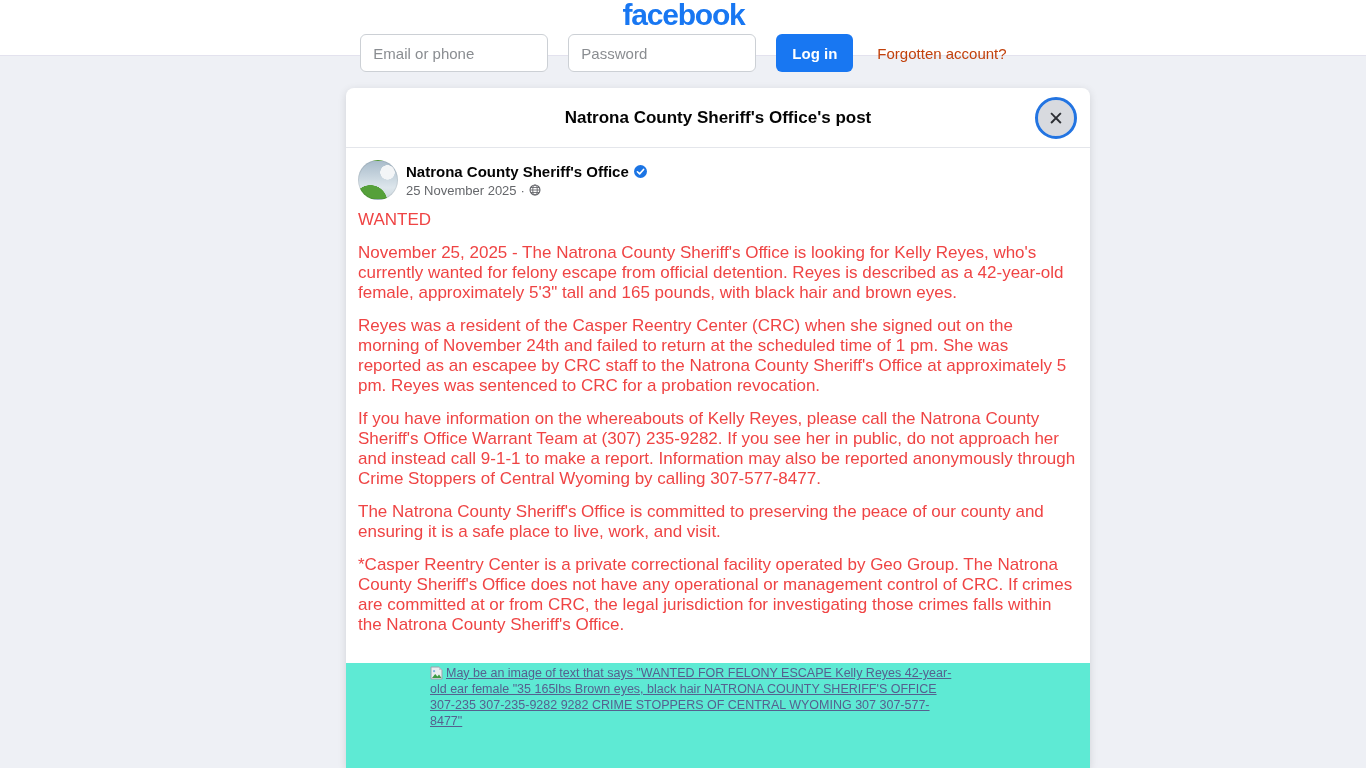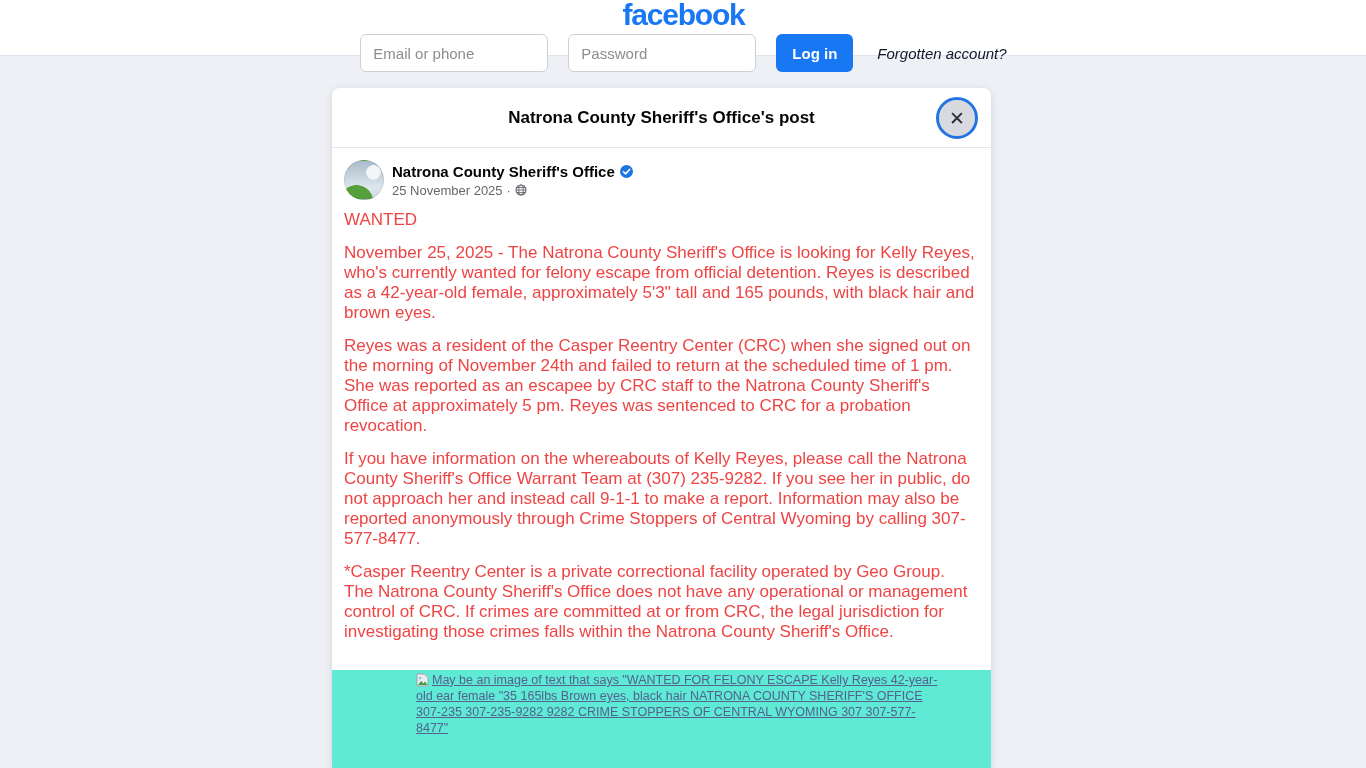--- a/index.html
+++ b/index.html
@@ -33,27 +33,27 @@
   }
   .loginform input::placeholder { color: #8a8d91; }
   .login-btn {
     height: 38px; padding: 0 16px;
     background: #1877f2; color: #fff;
     font-size: 15px; font-weight: bold;
     border: none; border-radius: 6px; cursor: pointer;
     font-family: "Liberation Sans", sans-serif;
   }
   .forgot-link {
-    color: #0f172a; font-size: 15px; text-decoration: none; margin-left: 4px; font-style: italic;
+    color: #c2410c; font-size: 15px; text-decoration: none; margin-left: 4px;
   }
 
   
   .modal-card {
-    position: absolute; left: 332px; top: 88px;
-    width: 659px; height: 680px;
+    position: absolute; left: 346px; top: 88px;
+    width: 744px; height: 680px;
     background: #fff;
     border-radius: 8px 8px 0 0;
     box-shadow: 0 2px 8px rgba(0,0,0,0.12);
     display: flex; flex-direction: column;
     overflow: hidden;
   }
   .modal-header {
     position: relative; height: 60px; flex: 0 0 60px;
     display: flex; align-items: center; justify-content: center;
     border-bottom: 1px solid #e4e6eb;
@@ -159,20 +159,21 @@
           </svg>
         </div>
       </div>
     </div>
 
     <div class="post-text">
       <p>WANTED</p>
       <p>November 25, 2025 - The Natrona County Sheriff's Office is looking for Kelly Reyes, who's currently wanted for felony escape from official detention. Reyes is described as a 42-year-old female, approximately 5'3" tall and 165 pounds, with black hair and brown eyes.</p>
       <p>Reyes was a resident of the Casper Reentry Center (CRC) when she signed out on the morning of November 24th and failed to return at the scheduled time of 1 pm. She was reported as an escapee by CRC staff to the Natrona County Sheriff's Office at approximately 5 pm. Reyes was sentenced to CRC for a probation revocation.</p>
       <p>If you have information on the whereabouts of Kelly Reyes, please call the Natrona County Sheriff's Office Warrant Team at (307) 235-9282. If you see her in public, do not approach her and instead call 9-1-1 to make a report. Information may also be reported anonymously through Crime Stoppers of Central Wyoming by calling 307-577-8477.</p>
+      <p>The Natrona County Sheriff's Office is committed to preserving the peace of our county and ensuring it is a safe place to live, work, and visit.</p>
       <p>*Casper Reentry Center is a private correctional facility operated by Geo Group. The Natrona County Sheriff's Office does not have any operational or management control of CRC. If crimes are committed at or from CRC, the legal jurisdiction for investigating those crimes falls within the Natrona County Sheriff's Office.</p>
     </div>
   </div>
 
   <div class="post-image">
     <div class="alt-text-block">
       <svg class="broken-img-icon" width="13" height="14" viewBox="0 0 13 14">
         <path d="M1 1 h8 l3 3 v9 h-11 z" fill="#e9edf0" stroke="#9aa4ad" stroke-width="1"></path>
         <path d="M9 1 l3 3 h-3 z" fill="#c3ccd3"></path>
         <path d="M2 12 l3.2-4 2.2 2.4 1.6-1.8 2.5 3.4 z" fill="#3e9b43"></path>

